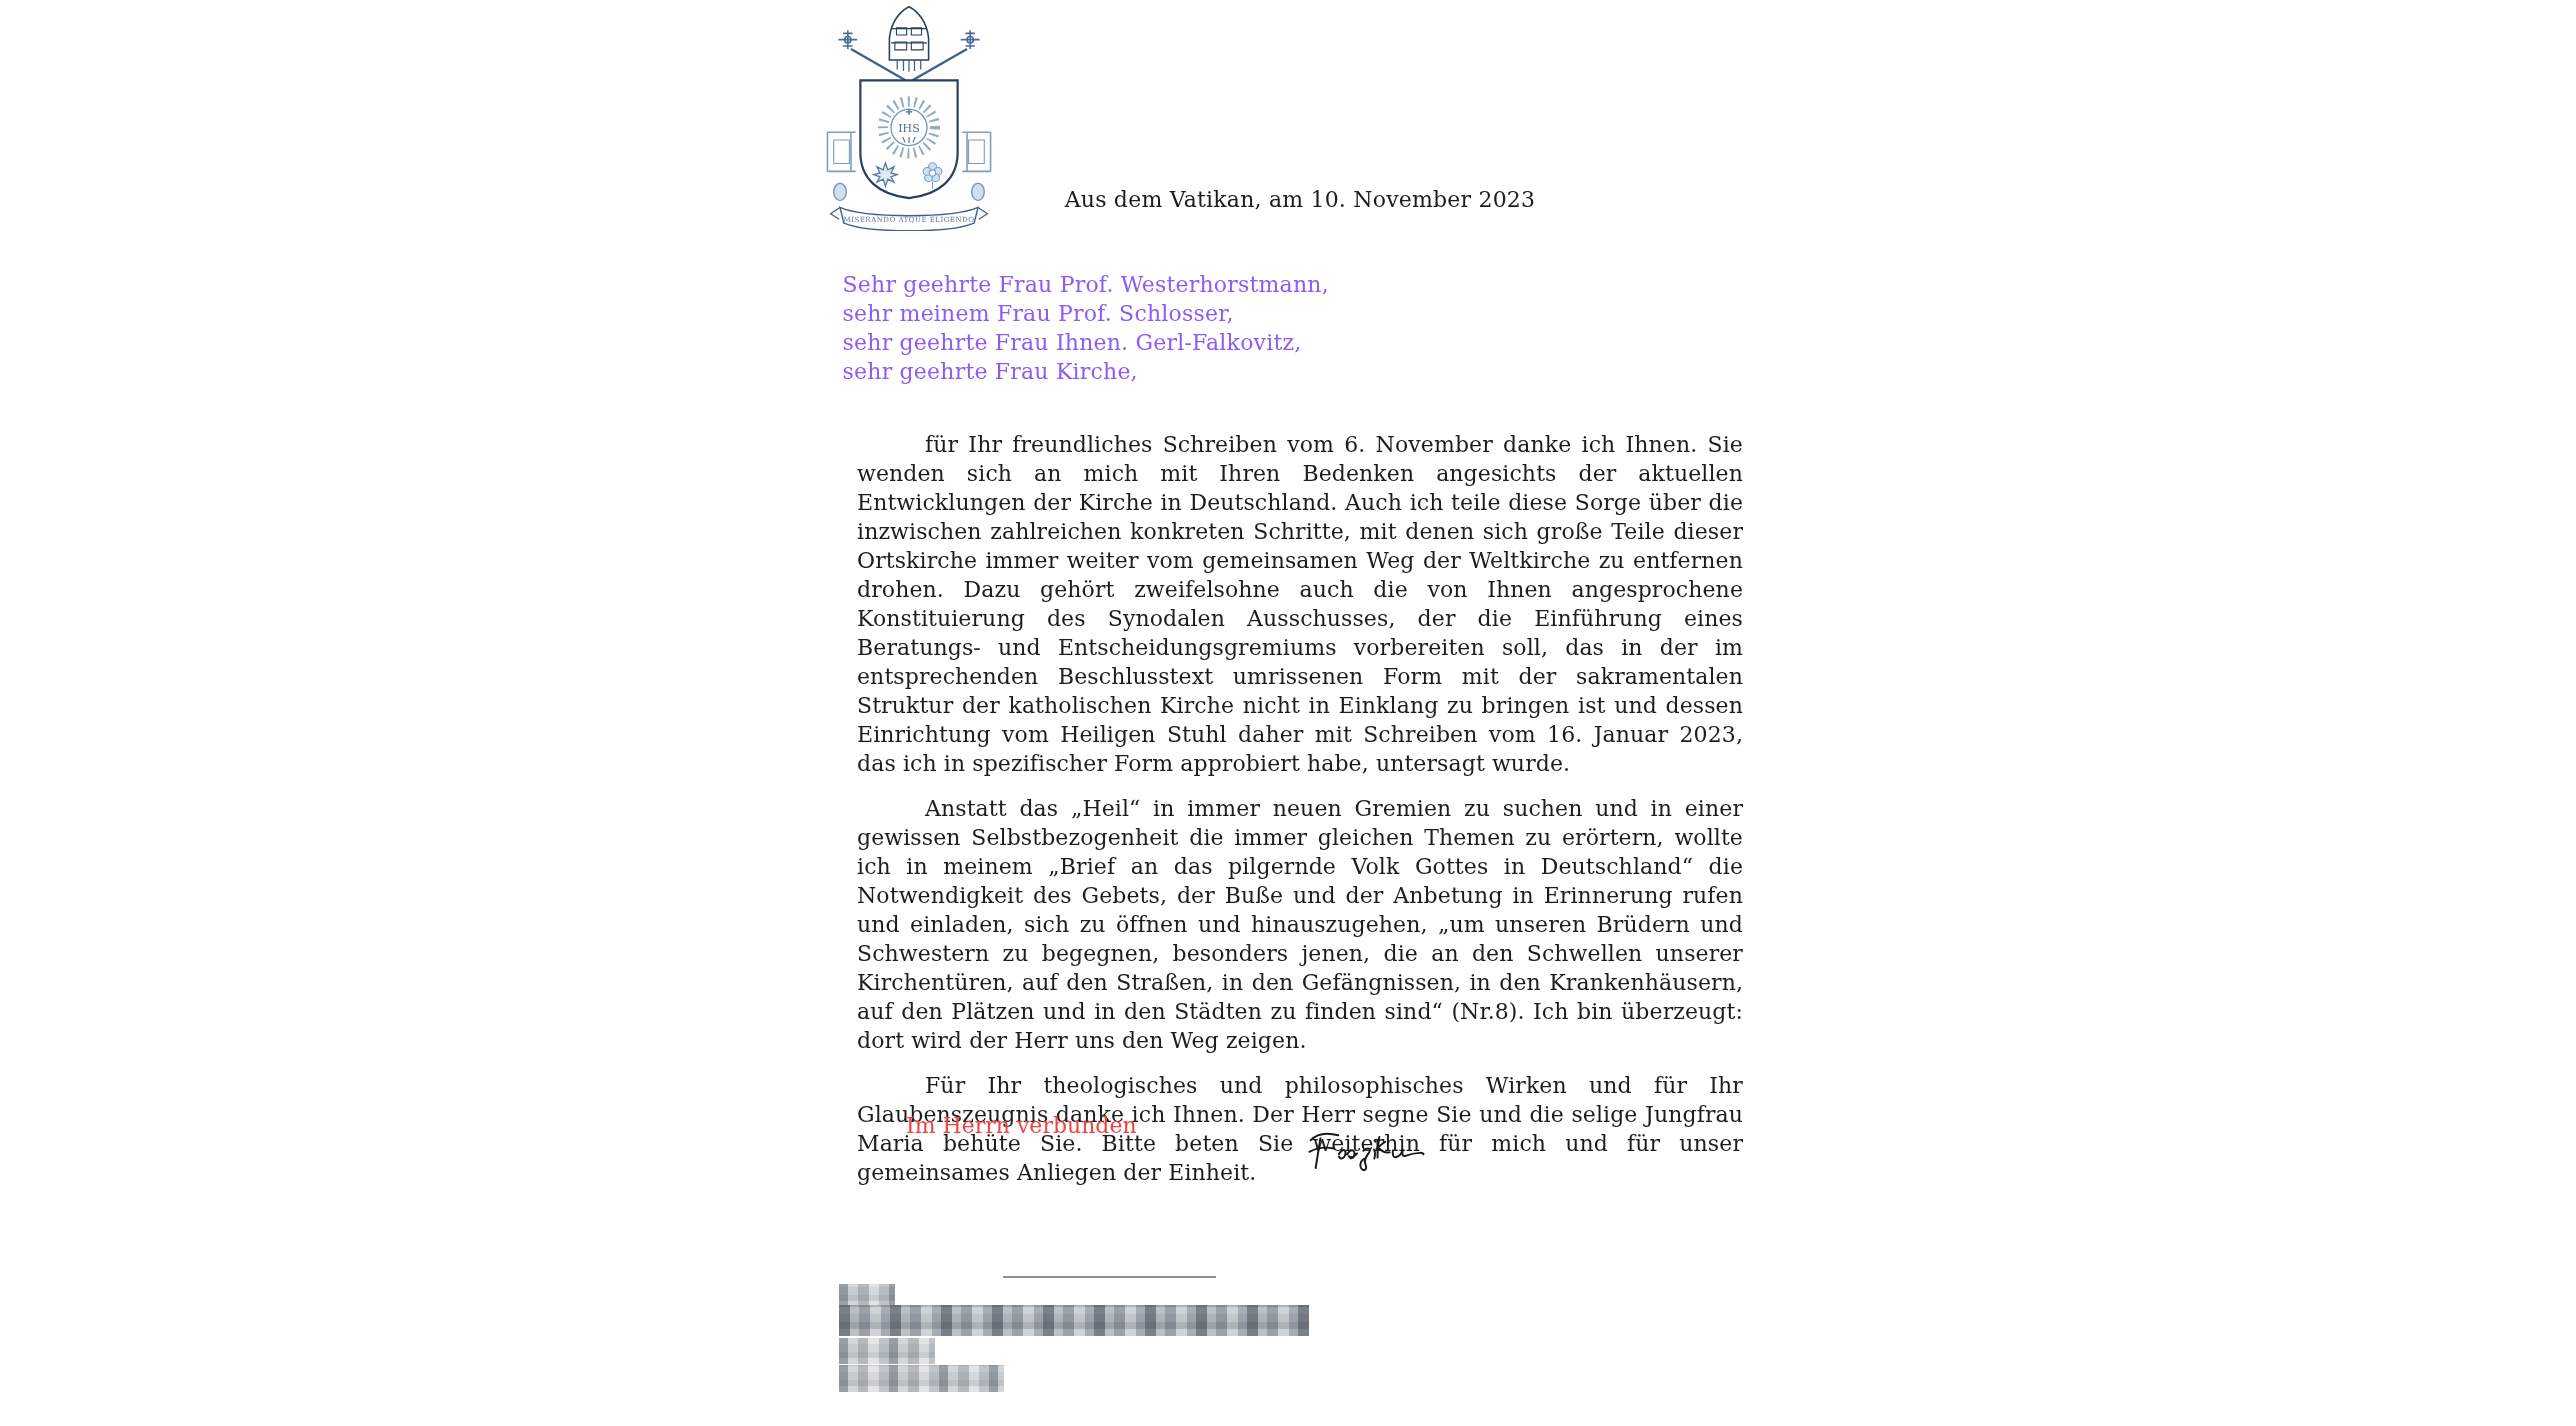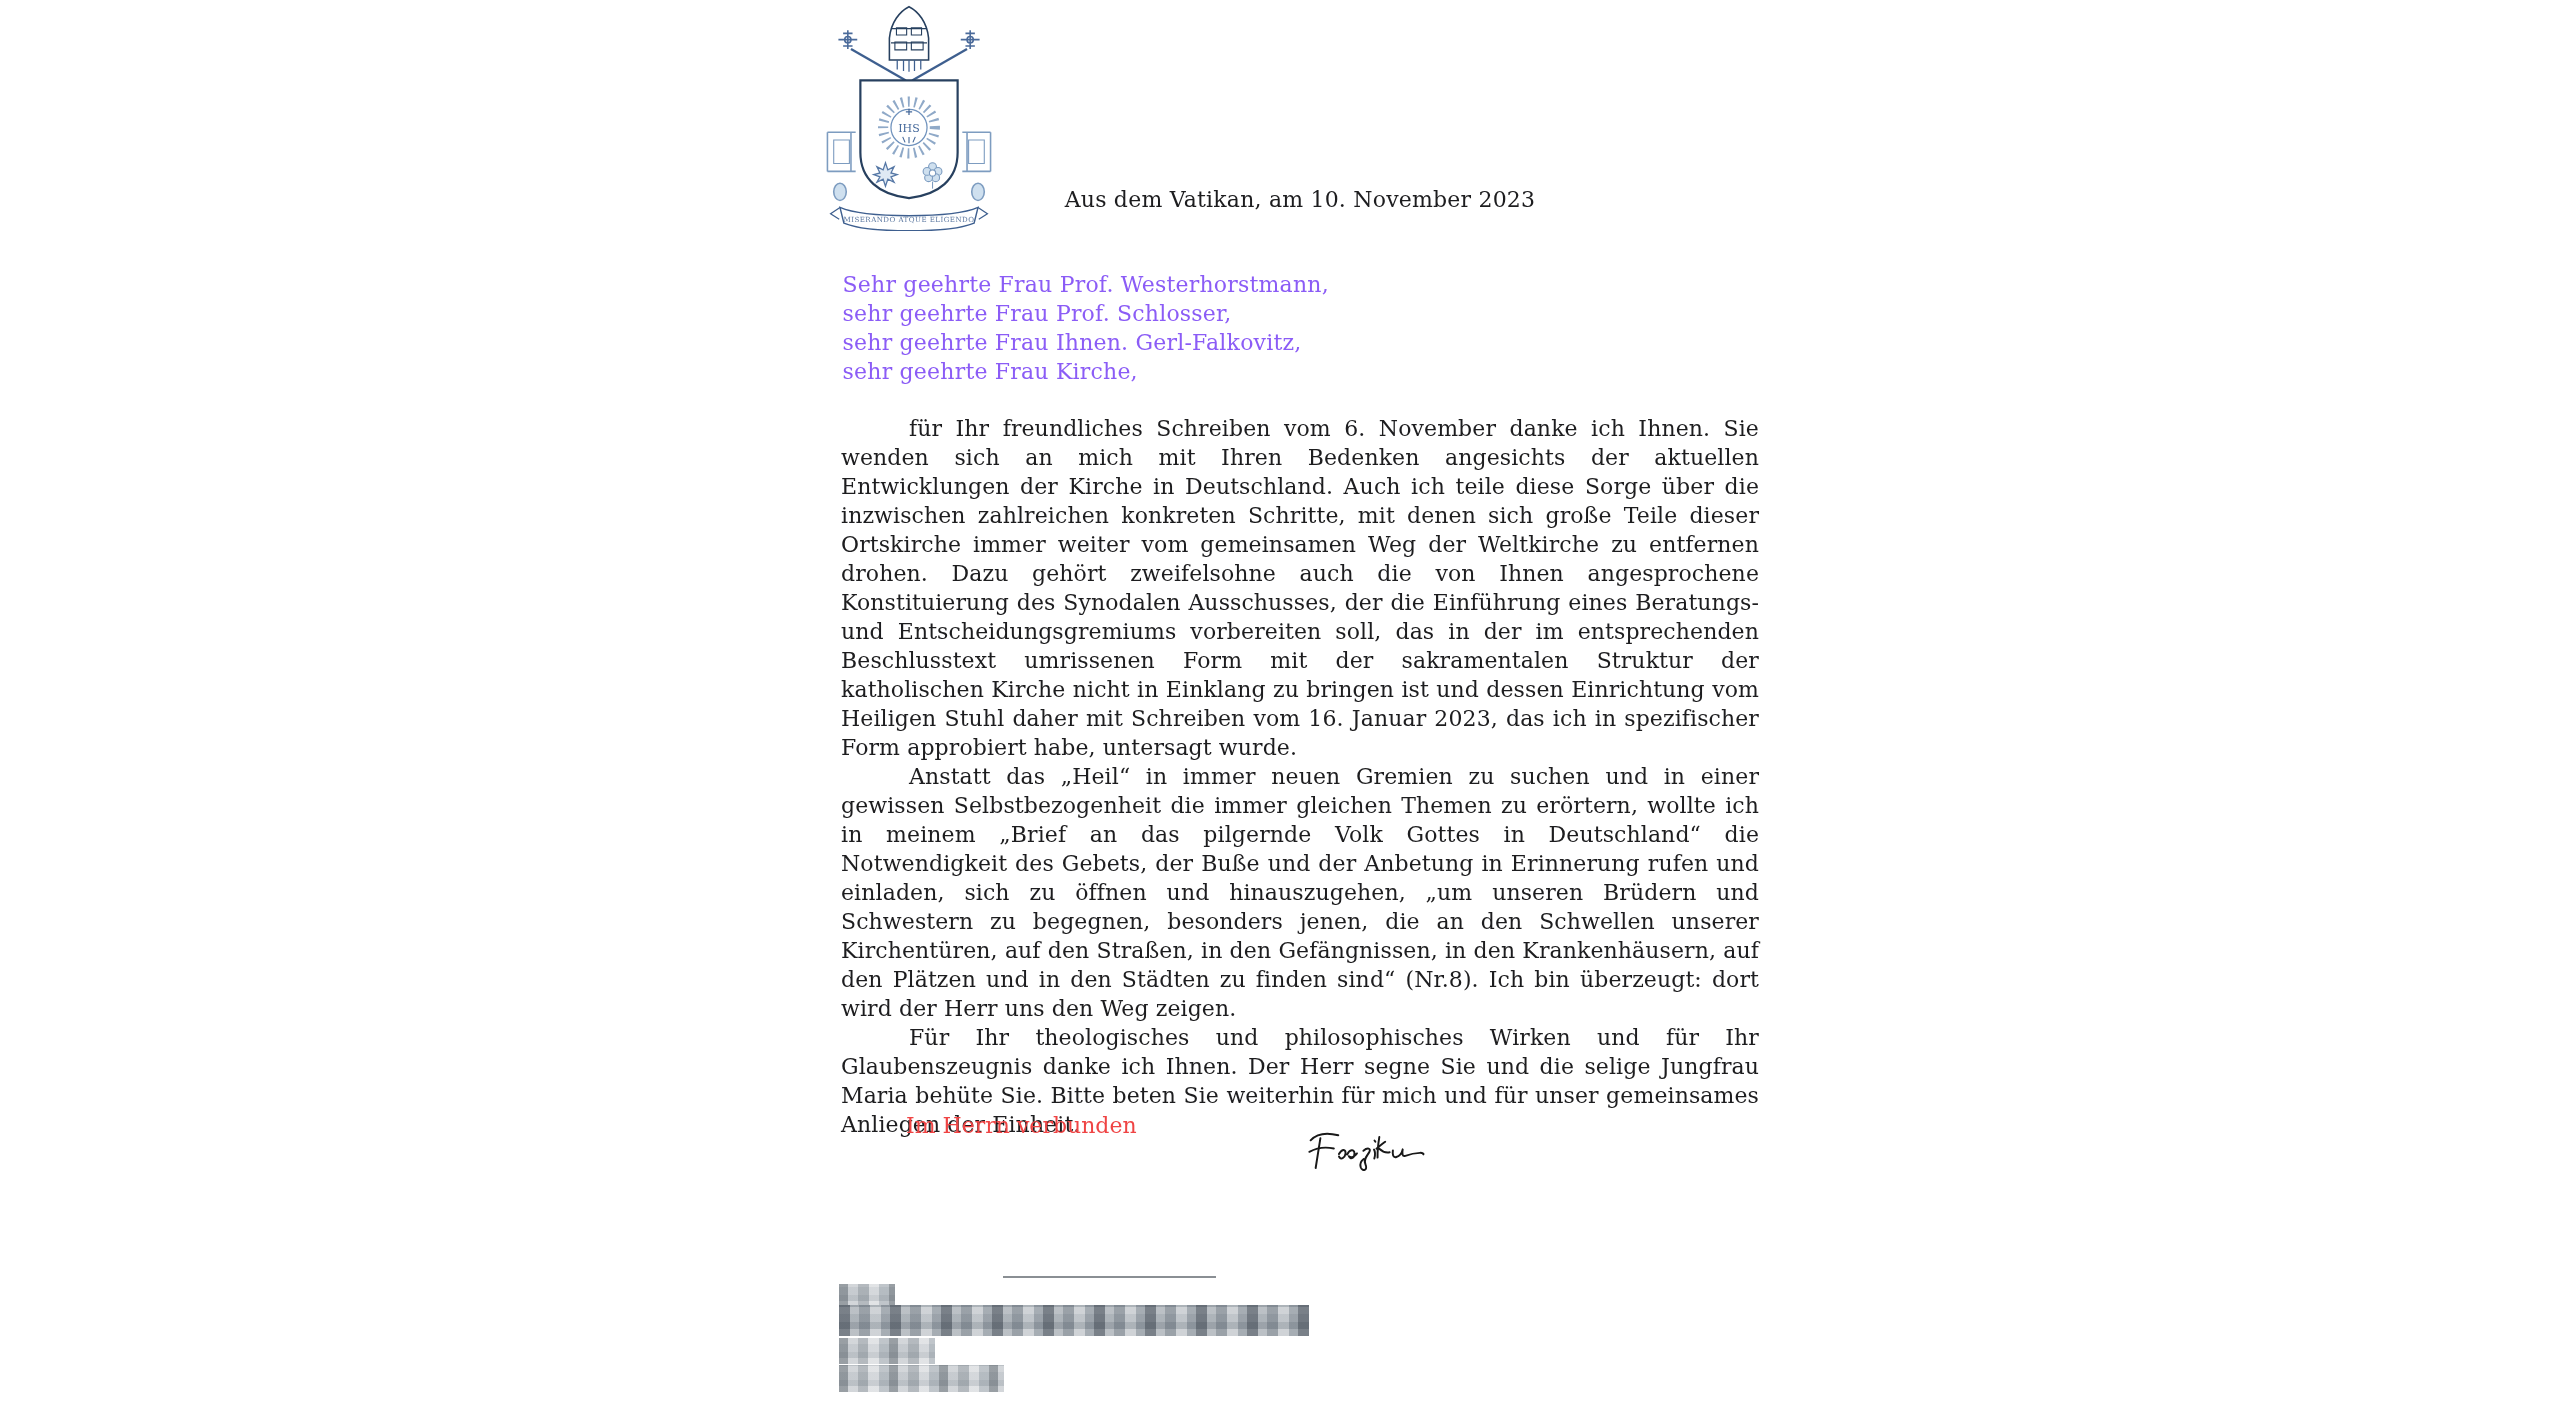--- a/index.html
+++ b/index.html
@@ -6,21 +6,21 @@
   .canvas{position:relative;width:2576px;height:1426px;background:#ffffff;overflow:hidden;
           font-family:"DejaVu Serif","Liberation Serif",serif;color:#212121;}
   .letter{position:absolute;left:841px;top:0;width:918px;height:1221px;}
   .crest{position:absolute;left:-23px;top:1.6px;width:182px;height:229px;}
   .dateline{position:absolute;top:187px;left:0;width:100%;text-align:center;
             font-size:22px;letter-spacing:0.2px;color:#1d1d1f;}
   .salutation{position:absolute;top:270px;left:1.6px;font-size:22px;line-height:29px;
               letter-spacing:0.2px;color:#8b5cf6;}
   .body-text{position:absolute;top:414px;left:0;width:918px;font-size:22px;line-height:29px;
              text-align:justify;color:#1d1d1f;letter-spacing:0.1px;}
-  .body-text p{margin:0;text-indent:68px;}
+  .body-text p{margin:16px;text-indent:68px;}
   .closing{position:absolute;top:1113px;left:65px;font-size:22px;color:#ef4444;}
   .signature{position:absolute;left:465px;top:1123px;width:131px;height:50px;transform:rotate(-2deg);}
   .divider{position:absolute;left:162px;top:1276px;width:213px;height:1.6px;background:#8a8f94;}
   .px{position:absolute;background-color:#e3e6e9;filter:blur(0.5px) saturate(.8);
       background-image:
         repeating-linear-gradient(90deg, rgba(70,82,94,.50) 0 9.3px, rgba(148,158,168,.28) 9.3px 18.7px,
           rgba(104,116,128,.42) 18.7px 29.5px, rgba(196,202,208,.25) 29.5px 40px, rgba(120,134,148,.38) 40px 50px),
         repeating-linear-gradient(0deg, rgba(255,255,255,.25) 0 6.2px, rgba(140,150,160,.30) 6.2px 12.4px,
           rgba(180,188,196,.22) 12.4px 20px);}
   .px.dark{background-color:#d6dade;
@@ -99,21 +99,21 @@
           <path d="M28,262 L16,270 L27,277 M204,262 L216,270 L205,277" stroke="#3e5f8f" stroke-width="1.6"></path>
           <text x="116" y="281" text-anchor="middle" font-size="9" letter-spacing="0.6" fill="#3e5f8f" opacity="0.85">MISERANDO ATQUE ELIGENDO</text>
         </g>
       </svg>
     </div>
 
     <div class="dateline">Aus dem Vatikan, am 10. November 2023</div>
 
     <div class="salutation">
       <div>Sehr geehrte Frau Prof. Westerhorstmann,</div>
-      <div>sehr geehrte Frau Prof. Schlosser,</div>
+      <div>sehr meinem Frau Prof. Schlosser,</div>
       <div>sehr geehrte Frau Ihnen. Gerl-Falkovitz,</div>
       <div>sehr geehrte Frau Kirche,</div>
     </div>
 
     <div class="body-text">
       <p>für Ihr freundliches Schreiben vom 6. November danke ich Ihnen. Sie wenden sich an mich mit Ihren Bedenken angesichts der aktuellen Entwicklungen der Kirche in Deutschland. Auch ich teile diese Sorge über die inzwischen zahlreichen konkreten Schritte, mit denen sich große Teile dieser Ortskirche immer weiter vom gemeinsamen Weg der Weltkirche zu entfernen drohen. Dazu gehört zweifelsohne auch die von Ihnen angesprochene Konstituierung des Synodalen Ausschusses, der die Einführung eines Beratungs- und Entscheidungsgremiums vorbereiten soll, das in der im entsprechenden Beschlusstext umrissenen Form mit der sakramentalen Struktur der katholischen Kirche nicht in Einklang zu bringen ist und dessen Einrichtung vom Heiligen Stuhl daher mit Schreiben vom 16. Januar 2023, das ich in spezifischer Form approbiert habe, untersagt wurde.</p>
       <p>Anstatt das „Heil“ in immer neuen Gremien zu suchen und in einer gewissen Selbstbezogenheit die immer gleichen Themen zu erörtern, wollte ich in meinem „Brief an das pilgernde Volk Gottes in Deutschland“ die Notwendigkeit des Gebets, der Buße und der Anbetung in Erinnerung rufen und einladen, sich zu öffnen und hinauszugehen, „um unseren Brüdern und Schwestern zu begegnen, besonders jenen, die an den Schwellen unserer Kirchentüren, auf den Straßen, in den Gefängnissen, in den Krankenhäusern, auf den Plätzen und in den Städten zu finden sind“ (Nr.8). Ich bin überzeugt: dort wird der Herr uns den Weg zeigen.</p>
       <p>Für Ihr theologisches und philosophisches Wirken und für Ihr Glaubenszeugnis danke ich Ihnen. Der Herr segne Sie und die selige Jungfrau Maria behüte Sie. Bitte beten Sie weiterhin für mich und für unser gemeinsames Anliegen der Einheit.</p>
     </div>
 

